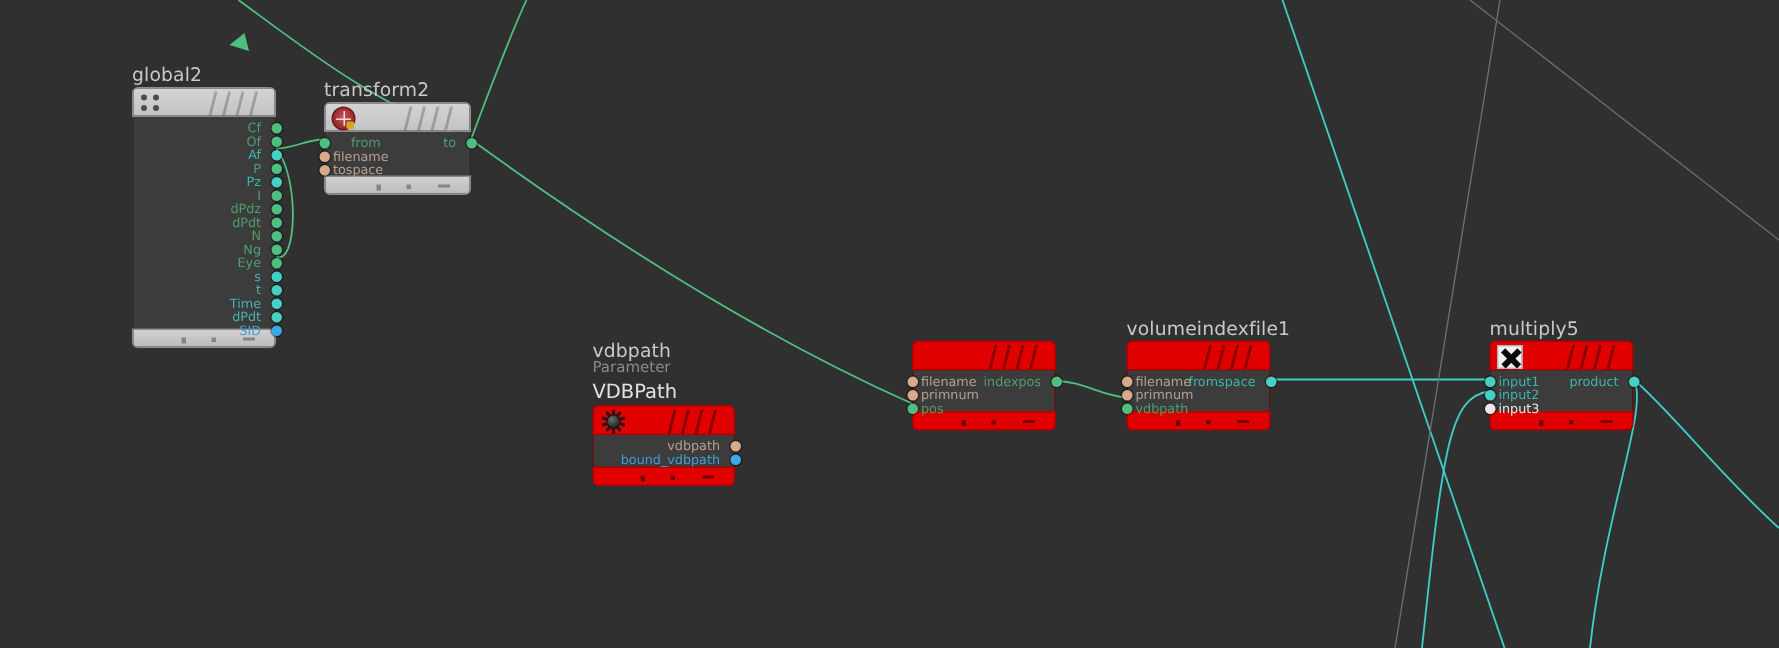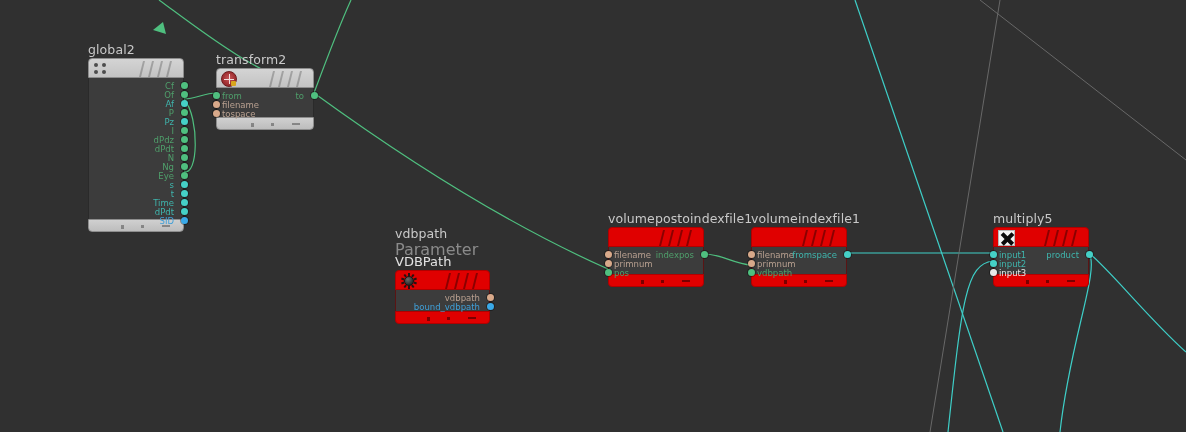--- a/index.html
+++ b/index.html
@@ -26,21 +26,21 @@
   .node-title{
     position:absolute;
     left:0;
     white-space:nowrap;
     color:#c9c9c9;
     font-size:12.5px;
     letter-spacing:.1px;
   }
   .node-sub{
     position:absolute;left:0;white-space:nowrap;
-    font-size:16px;
+    font-size:10px;
   }
   .node-body{
     position:absolute;
     border-radius:4px;
     overflow:visible;
   }
   .hdr{
     position:absolute;left:0;top:0;height:20px;width:100%;
     border-radius:4px 4px 0 0;
     box-sizing:border-box;
@@ -220,21 +220,21 @@
           <div class="mid" style="top:20px;height:29px"></div>  
           <div class="ftr" style="top:49px">
             <span class="ftr-dots">
               <i style="left:0;width:3px;height:4px"></i>
               <i style="left:20px;width:3px;height:3px"></i>
               <i style="left:41px;width:8px;height:2px"></i>
             </span>
           </div>
         </div>
         <span class="port" style="left:-3.5px;top:24px;background:#4fbf7f"></span>
-        <span class="plabel" style="left:6px;top:23.5px;color:#4f9f6b">from</span>
+        <span class="plabel" style="left:18px;top:23.5px;color:#4f9f6b">from</span>
         <span class="port" style="left:-3.5px;top:33px;background:#d8a98a"></span>
         <span class="plabel" style="left:6px;top:32.5px;color:#b8a090">filename</span>
         <span class="port" style="left:-3.5px;top:42px;background:#d8a98a"></span>
         <span class="plabel" style="left:6px;top:41.5px;color:#b8a090">tospace</span>
         <span class="port" style="left:94.5px;top:24px;background:#4fbf7f"></span>
         <span class="plabel out" style="right:10px;top:23.5px;color:#4f9f6b">to</span>
       </div>
       <div class="node" style="left: 395px; top: 227px; width: 95px; height: 54px; margin-top: 43px;">
         <div class="node-title" style="top:-44px">vdbpath</div>
         <div class="node-sub" style="top:-30px;color:#8a8a8a">Parameter</div>
@@ -269,21 +269,20 @@
               <i style="left:41px;width:8px;height:2px"></i>
             </span>
           </div>
         </div>
         <span class="port" style="left:91.5px;top:24px;background:#d8a98a"></span>
         <span class="plabel out" style="right:10px;top:23.5px;color:#b8a090">vdbpath</span>
         <span class="port" style="left:91.5px;top:33px;background:#3aa9e8"></span>
         <span class="plabel out" style="right:10px;top:32.5px;color:#3f9fd8">bound_vdbpath</span>
       </div>
       <div class="node" style="left: 608px; top: 227px; width: 96px; height: 60px;">
-        <div class="node-title" style="top:-16px">volumepostoindexfile1</div>
         <div class="node-body red" style="left:0;top:0;width:96px;height:60px">  
           <div class="hdr">
             <span class="slashes">
               <i style="left:0px"></i>
               <i style="left:9px"></i>
               <i style="left:18px"></i>
               <i style="left:27px"></i>
             </span>
           </div>  
           <div class="mid" style="top:20px;height:27px"></div>  

